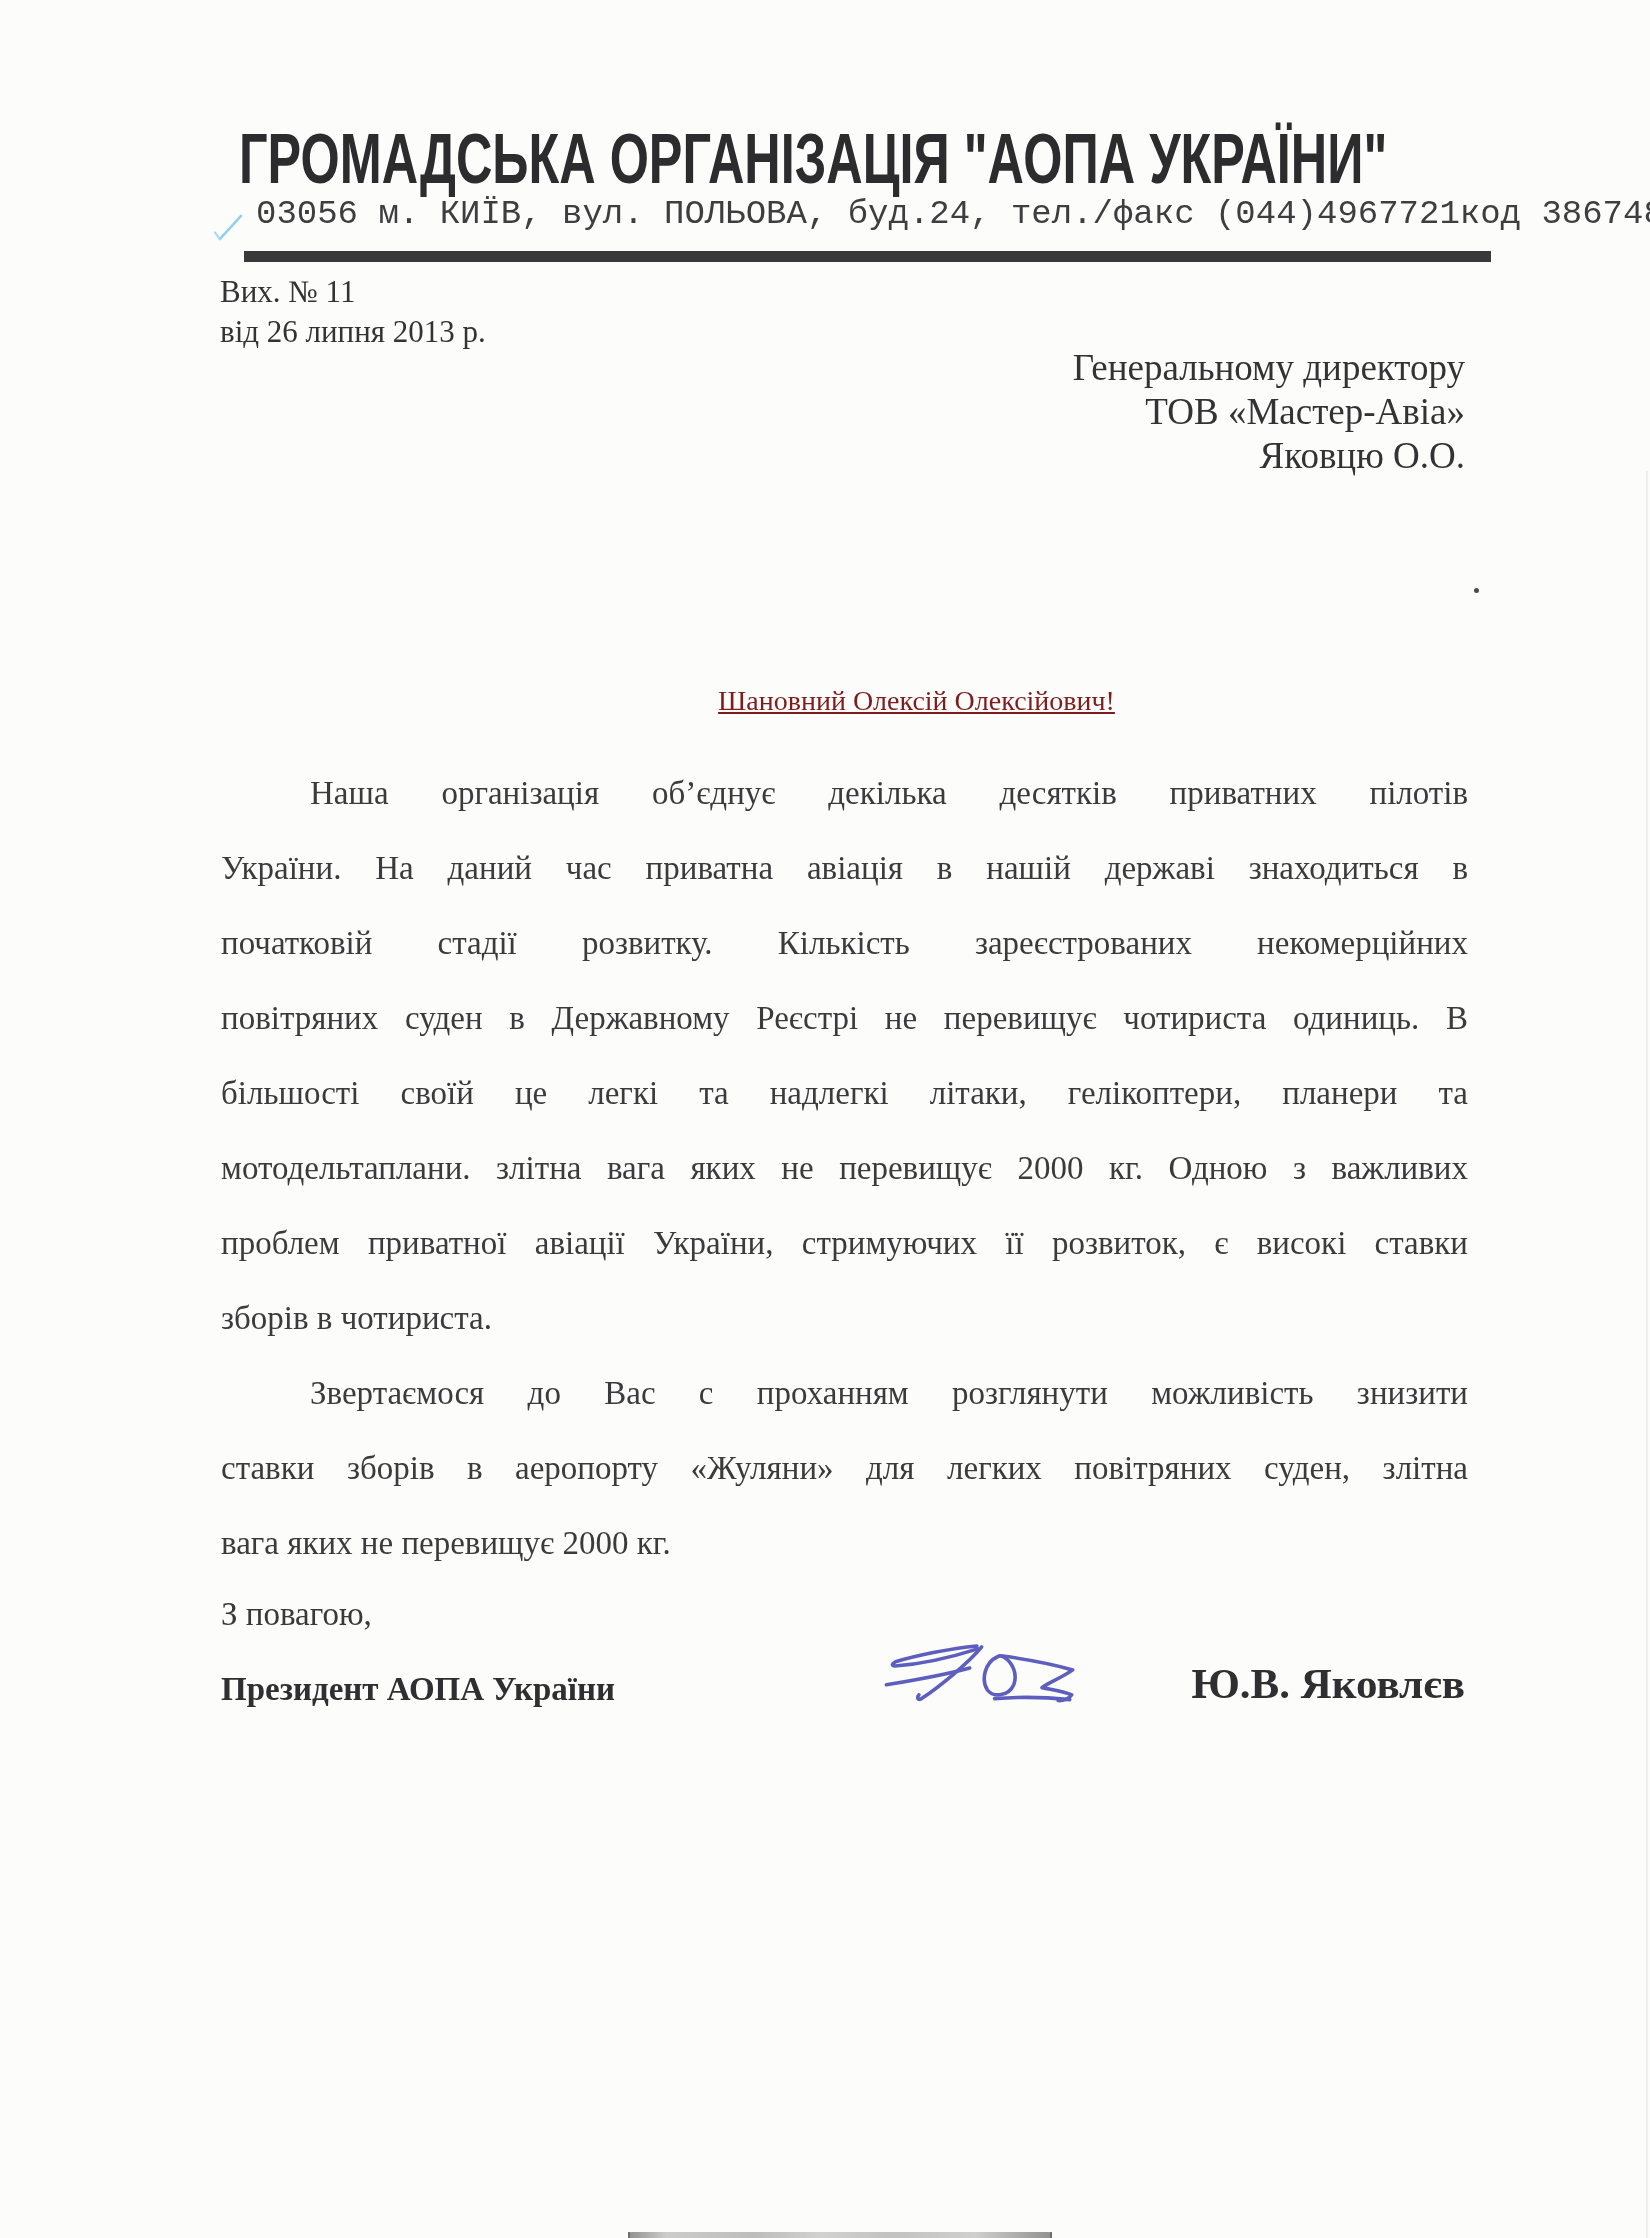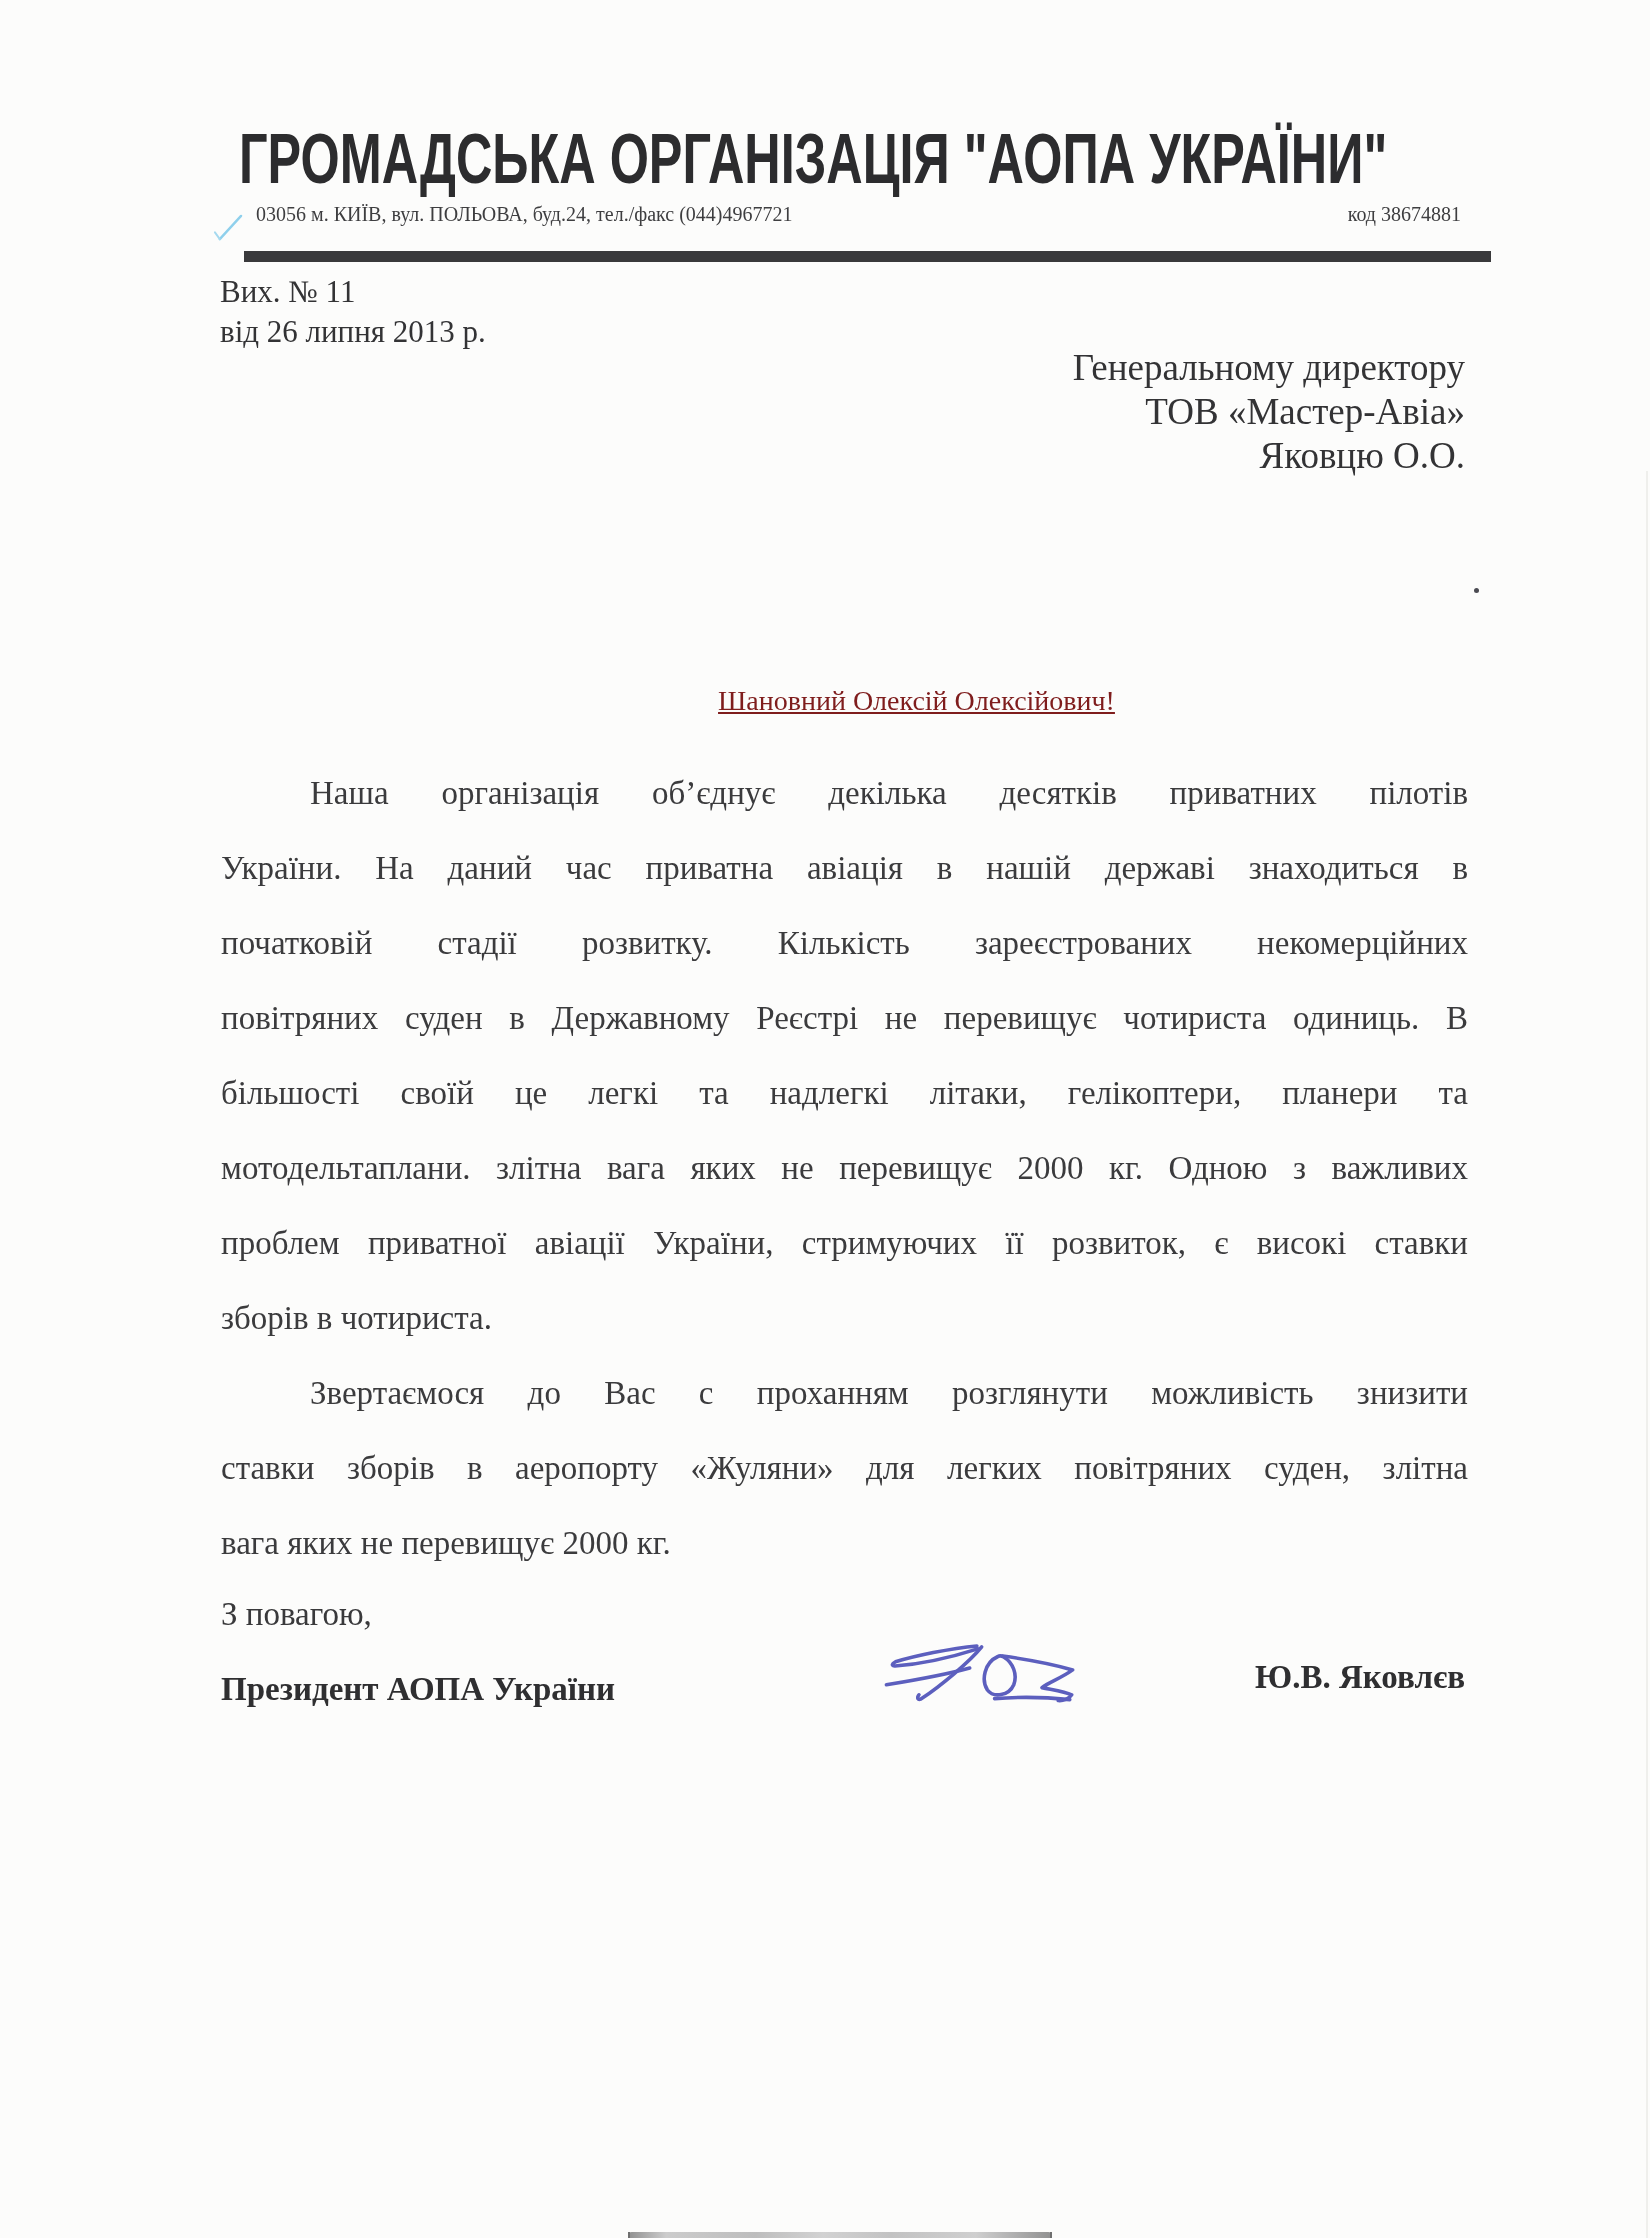--- a/index.html
+++ b/index.html
@@ -17,22 +17,22 @@
     position:absolute;left:239px;top:123px;
     font-family:"Liberation Sans","DejaVu Sans",sans-serif;
     font-weight:bold;font-size:70px;line-height:1.05;
     white-space:nowrap;color:#2c2c2e;
     transform:scaleX(0.72);transform-origin:left top;
     letter-spacing:0px;
   }
   .address-row{
     position:absolute;left:256px;top:199px;width:1205px;
     display:flex;justify-content:space-between;align-items:center;
-    font-family:Liberation Serif, serif;
-    font-size:20px;line-height:30px;color:#3e3e40;white-space:nowrap;
+    font-family:Liberation Mono, monospace;
+    font-size:34px;line-height:30px;color:#3e3e40;white-space:nowrap;
   }
   .rule{
     position:absolute;left:244px;top:251px;width:1247px;height:10.6px;
     background:#39393b;
   }
   
   .ref-block{
     position:absolute;left:220px;top:272px;
     font-size:31px;line-height:40px;color:#333335;
   }
@@ -62,21 +62,21 @@
   .valediction{
     position:absolute;left:221px;top:1596px;
     font-size:33px;color:#39393b;
   }
   .signer-title{
     position:absolute;left:221px;top:1659px;
     font-size:33px;font-weight:bold;color:#2f2f31;margin-top:12px;
   }
   .signer-name{
     position:absolute;right:186px;top:1659px;
-    font-size:33px;font-weight:bold;color:#2f2f31;
+    font-size:43px;font-weight:bold;color:#2f2f31;
   }
   .signature-wrap{
     position:absolute;left:882px;top:1634px;width:207px;height:79px;
   }
   
   .pen-mark{
     position:absolute;left:211px;top:214px;width:34px;height:30px;
   }
   .scan-edge{
     position:absolute;right:3.4px;top:471px;width:1.4px;height:1767px;

